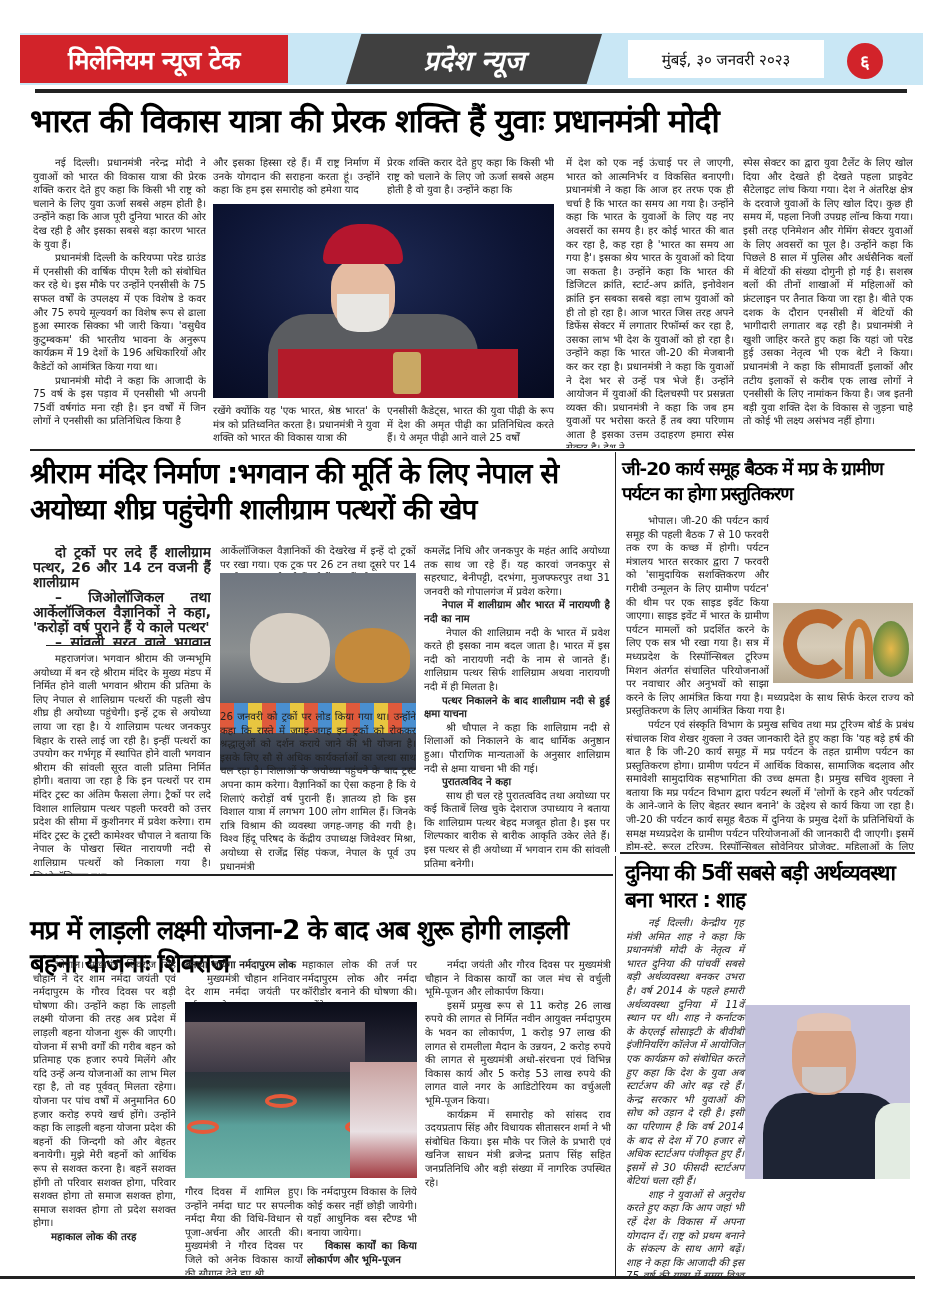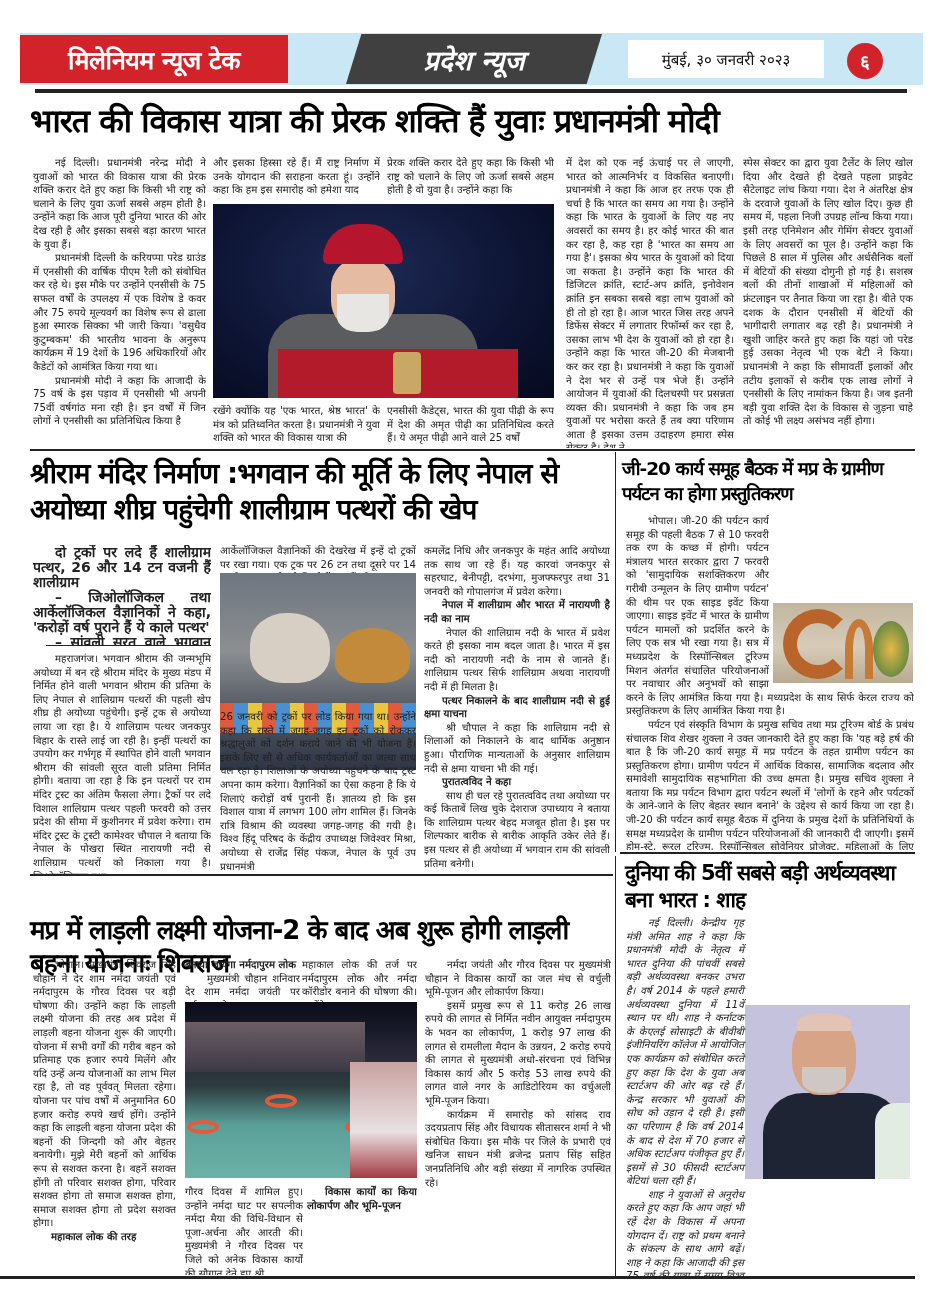--- a/index.html
+++ b/index.html
@@ -190,20 +190,21 @@
   <div class="abs ghat"></div>
   <div class="abs ring" style="left:2px;top:118px;"></div>
   <div class="abs ring" style="left:80px;top:92px;"></div>
   <div class="abs ring" style="left:160px;top:118px;"></div>
   <div class="abs crowd"></div>
 </div>
 <div class="abs col" style="left:185px;top:1185px;width:118px;height:90px;">
   <p style="text-indent:0">गौरव दिवस में शामिल हुए। उन्होंने नर्मदा घाट पर सपत्नीक नर्मदा मैया की विधि-विधान से पूजा-अर्चना और आरती की। मुख्यमंत्री ने गौरव दिवस पर जिले को अनेक विकास कार्यों की सौगात देते हुए श्री</p>
 </div>
 <div class="abs col" style="left:307px;top:1185px;width:110px;height:90px;">
+  <p style="text-indent:0">कि नर्मदापुरम विकास के लिये कोई कसर नहीं छोड़ी जायेगी। यहाँ आधुनिक बस स्टैण्ड भी बनाया जायेगा।</p>
   <p class="sub">विकास कार्यों का किया लोकार्पण और भूमि-पूजन</p>
 </div>
 <div class="abs col" style="left:425px;top:958px;width:186px;height:316px;">
   <p>नर्मदा जयंती और गौरव दिवस पर मुख्यमंत्री चौहान ने विकास कार्यों का जल मंच से वर्चुली भूमि-पूजन और लोकार्पण किया।</p>
   <p>इसमें प्रमुख रूप से 11 करोड़ 26 लाख रुपये की लागत से निर्मित नवीन आयुक्त नर्मदापुरम के भवन का लोकार्पण, 1 करोड़ 97 लाख की लागत से रामलीला मैदान के उन्नयन, 2 करोड़ रुपये की लागत से मुख्यमंत्री अधो-संरचना एवं विभिन्न विकास कार्य और 5 करोड़ 53 लाख रुपये की लागत वाले नगर के आडिटोरियम का वर्चुअली भूमि-पूजन किया।</p>
   <p>कार्यक्रम में समारोह को सांसद राव उदयप्रताप सिंह और विधायक सीतासरन शर्मा ने भी संबोधित किया। इस मौके पर जिले के प्रभारी एवं खनिज साधन मंत्री ब्रजेन्द्र प्रताप सिंह सहित जनप्रतिनिधि और बड़ी संख्या में नागरिक उपस्थित रहे।</p>
 </div>
 
 <div class="abs rule" style="left:615px;top:856px;width:1px;height:420px;"></div>
 

